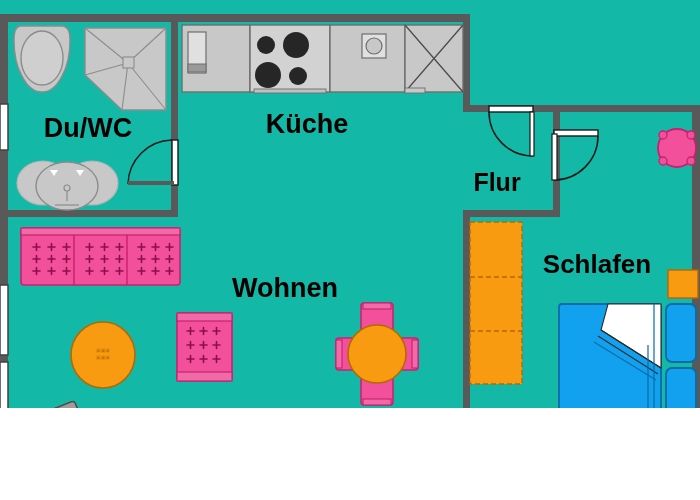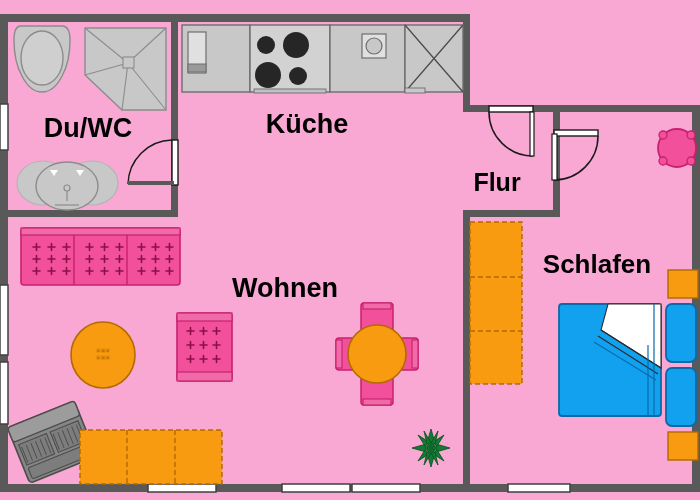--- a/index.html
+++ b/index.html
@@ -1,17 +1,17 @@
 <!DOCTYPE html>
 <html><head>
 <meta charset="utf-8">
 <style>
   html,body{margin:0;padding:0;background:#ffffff;}
   body{font-family:"Liberation Sans",sans-serif;}
-  #plan{position:relative;width:700px;height:500px;background:#f9a8d4;overflow:hidden;}
+  #plan{position:relative;width:700px;height:408px;background:#14b8a6;overflow:hidden;}
   svg{display:block;}
   .roomlabel{font-family:"Liberation Sans",sans-serif;font-weight:700;fill:#000000;}
 </style>
 </head>
 <body>
 
 <div id="plan">
   <svg width="700" height="500" viewBox="0 0 700 500">
 
     <g>

